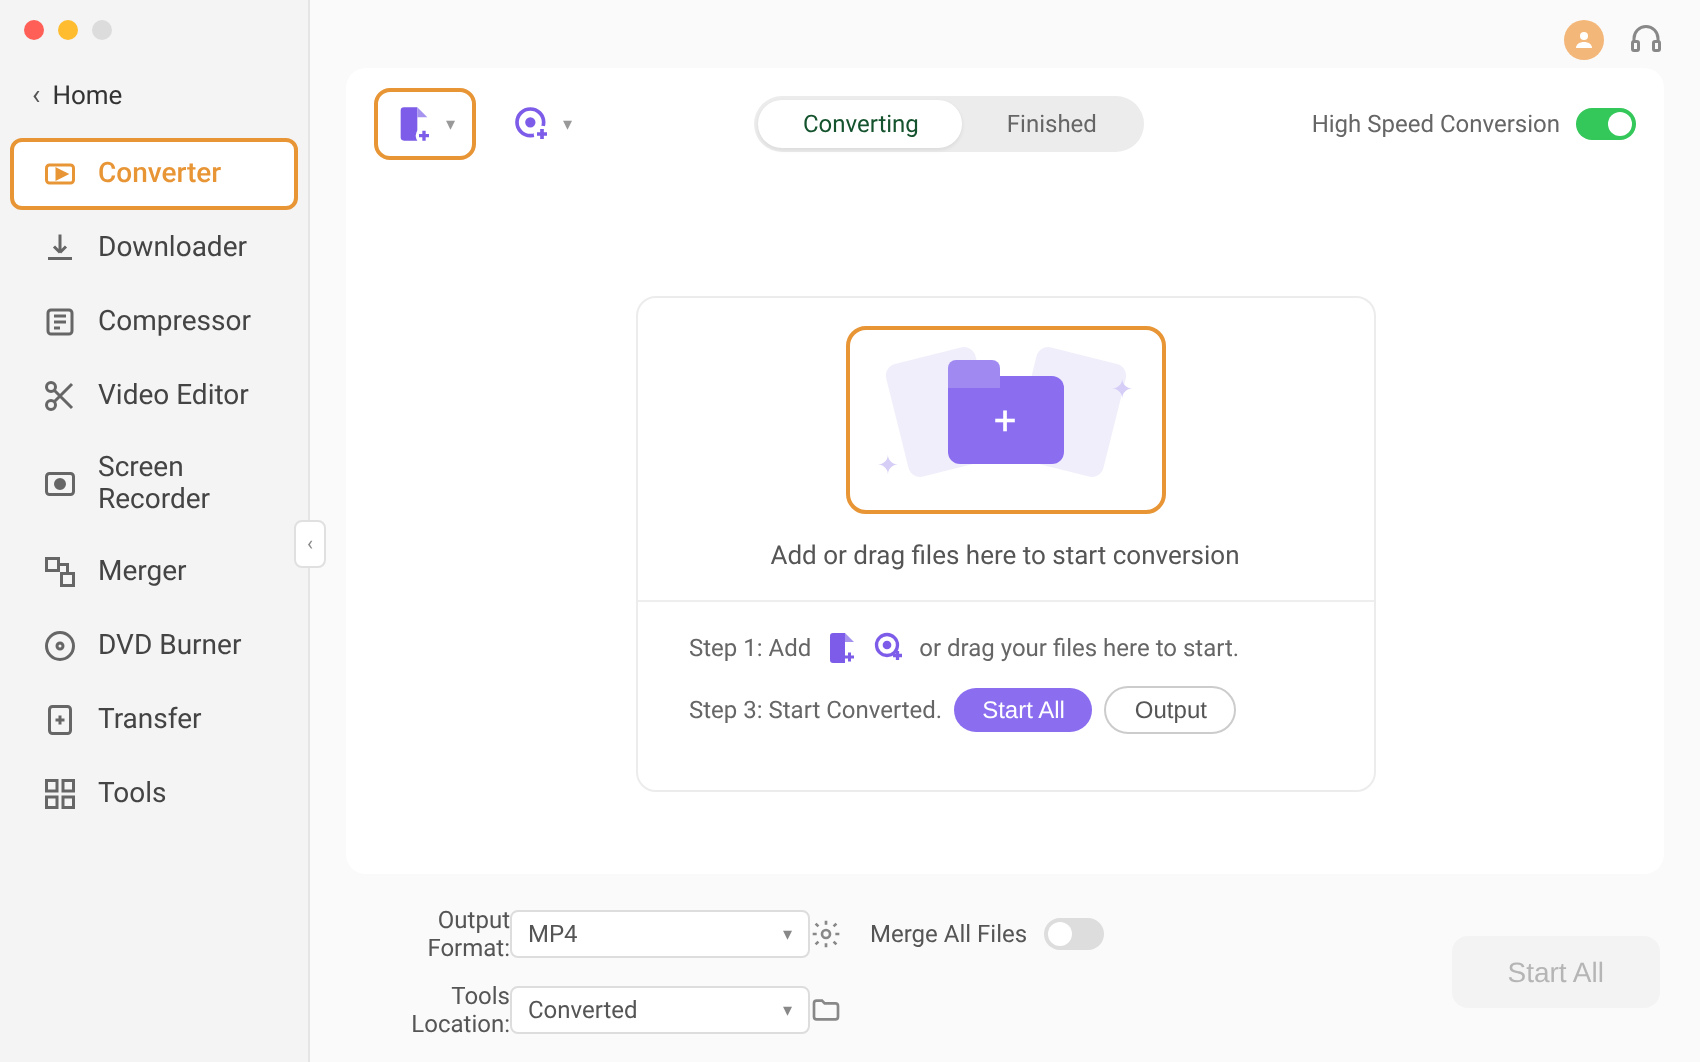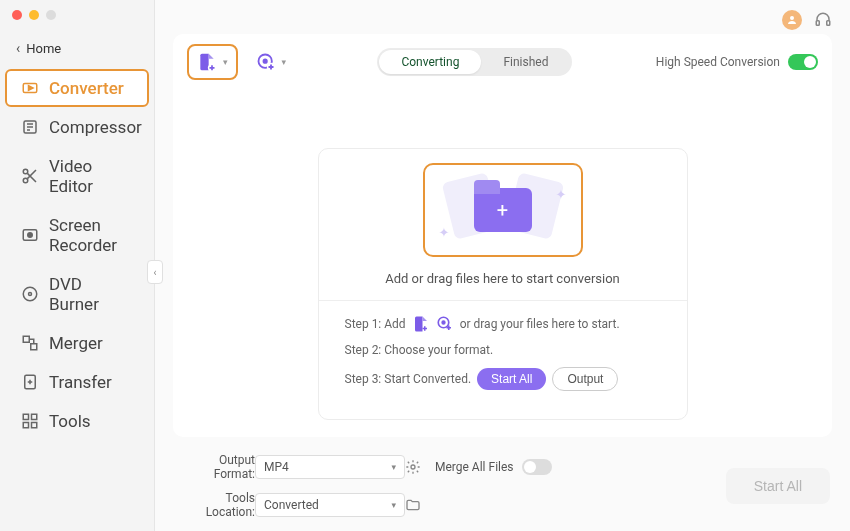--- a/index.html
+++ b/index.html
@@ -47,21 +47,21 @@
   cursor: pointer;
 }
 .home-btn .arrow { font-size: 14px; color: #555; }
 .nav-items { margin-top: 6px; }
 .nav-item {
   display: flex;
   align-items: center;
   gap: 10px;
   padding: 9px 16px;
   cursor: pointer;
-  font-size: 17px;
+  font-size: 14px;
   color: #444;
   border-radius: 6px;
   margin: 1px 5px;
 }
 .nav-item.active {
   background: #fff;
   border: 2px solid #e89536;
   color: #e89536;
   padding: 7px 14px;
   font-weight: 500;
@@ -257,20 +257,28 @@
           <svg width="18" height="18" viewBox="0 0 24 24" fill="none" stroke="currentColor" stroke-width="2">
               <rect x="3" y="6" width="18" height="12" rx="2"></rect>
               <polygon points="10,9 16,12 10,15" fill="currentColor"></polygon>
             </svg>
         </span>
         <span>Converter</span>
       </div>
       <div class="nav-item">
         <span class="nav-icon">
           <svg width="18" height="18" viewBox="0 0 24 24" fill="none" stroke="currentColor" stroke-width="2">
+              <path d="M12 3v12m0 0l-4-4m4 4l4-4M4 19h16"></path>
+            </svg>
+        </span>
+        <span>Downloader</span>
+      </div>
+      <div class="nav-item">
+        <span class="nav-icon">
+          <svg width="18" height="18" viewBox="0 0 24 24" fill="none" stroke="currentColor" stroke-width="2">
               <rect x="4" y="4" width="16" height="16" rx="2"></rect>
               <path d="M8 8h8M8 12h8M8 16h4"></path>
             </svg>
         </span>
         <span>Compressor</span>
       </div>
       <div class="nav-item">
         <span class="nav-icon">
           <svg width="18" height="18" viewBox="0 0 24 24" fill="none" stroke="currentColor" stroke-width="2">
               <circle cx="6" cy="6" r="3"></circle>
@@ -285,35 +293,35 @@
           <svg width="18" height="18" viewBox="0 0 24 24" fill="none" stroke="currentColor" stroke-width="2">
               <rect x="3" y="5" width="18" height="14" rx="2"></rect>
               <circle cx="12" cy="12" r="3" fill="currentColor"></circle>
             </svg>
         </span>
         <span>Screen Recorder</span>
       </div>
       <div class="nav-item">
         <span class="nav-icon">
           <svg width="18" height="18" viewBox="0 0 24 24" fill="none" stroke="currentColor" stroke-width="2">
-              <circle cx="12" cy="12" r="9"></circle>
-              <circle cx="12" cy="12" r="2"></circle>
-            </svg>
-        </span>
-        <span>DVD Burner</span>
-      </div>
-      <div class="nav-item">
-        <span class="nav-icon">
-          <svg width="18" height="18" viewBox="0 0 24 24" fill="none" stroke="currentColor" stroke-width="2">
               <rect x="3" y="3" width="8" height="8"></rect>
               <rect x="13" y="13" width="8" height="8"></rect>
               <path d="M11 7h6v6"></path>
             </svg>
         </span>
         <span>Merger</span>
+      </div>
+      <div class="nav-item">
+        <span class="nav-icon">
+          <svg width="18" height="18" viewBox="0 0 24 24" fill="none" stroke="currentColor" stroke-width="2">
+              <circle cx="12" cy="12" r="9"></circle>
+              <circle cx="12" cy="12" r="2"></circle>
+            </svg>
+        </span>
+        <span>DVD Burner</span>
       </div>
       <div class="nav-item">
         <span class="nav-icon">
           <svg width="18" height="18" viewBox="0 0 24 24" fill="none" stroke="currentColor" stroke-width="2">
               <rect x="5" y="3" width="14" height="18" rx="2"></rect>
               <path d="M9 12h6M12 9v6"></path>
             </svg>
         </span>
         <span>Transfer</span>
       </div>
@@ -415,23 +423,20 @@
             <span class="inline-icon">
               <svg width="18" height="18" viewBox="0 0 24 24" fill="none" stroke="currentColor" stroke-width="2.2">
                   <circle cx="10" cy="10" r="7"></circle>
                   <circle cx="10" cy="10" r="1.8" fill="currentColor"></circle>
                   <path d="M17 14v6M14 17h6"></path>
                 </svg>
             </span>
             <span>or drag your files here to start.</span>
           </div>
           <div class="step-row">
-            <span>Step 2: Choose your format.</span>
-          </div>
-          <div class="step-row">
             <span>Step 3: Start Converted.</span>
             <button class="pill-btn pill-primary">Start  All</button>
             <button class="pill-btn pill-outline">Output</button>
           </div>
         </div>
       </div>
     </div>
 
     <div class="bottom-bar">
       <span class="bb-label">Output Format:</span>

